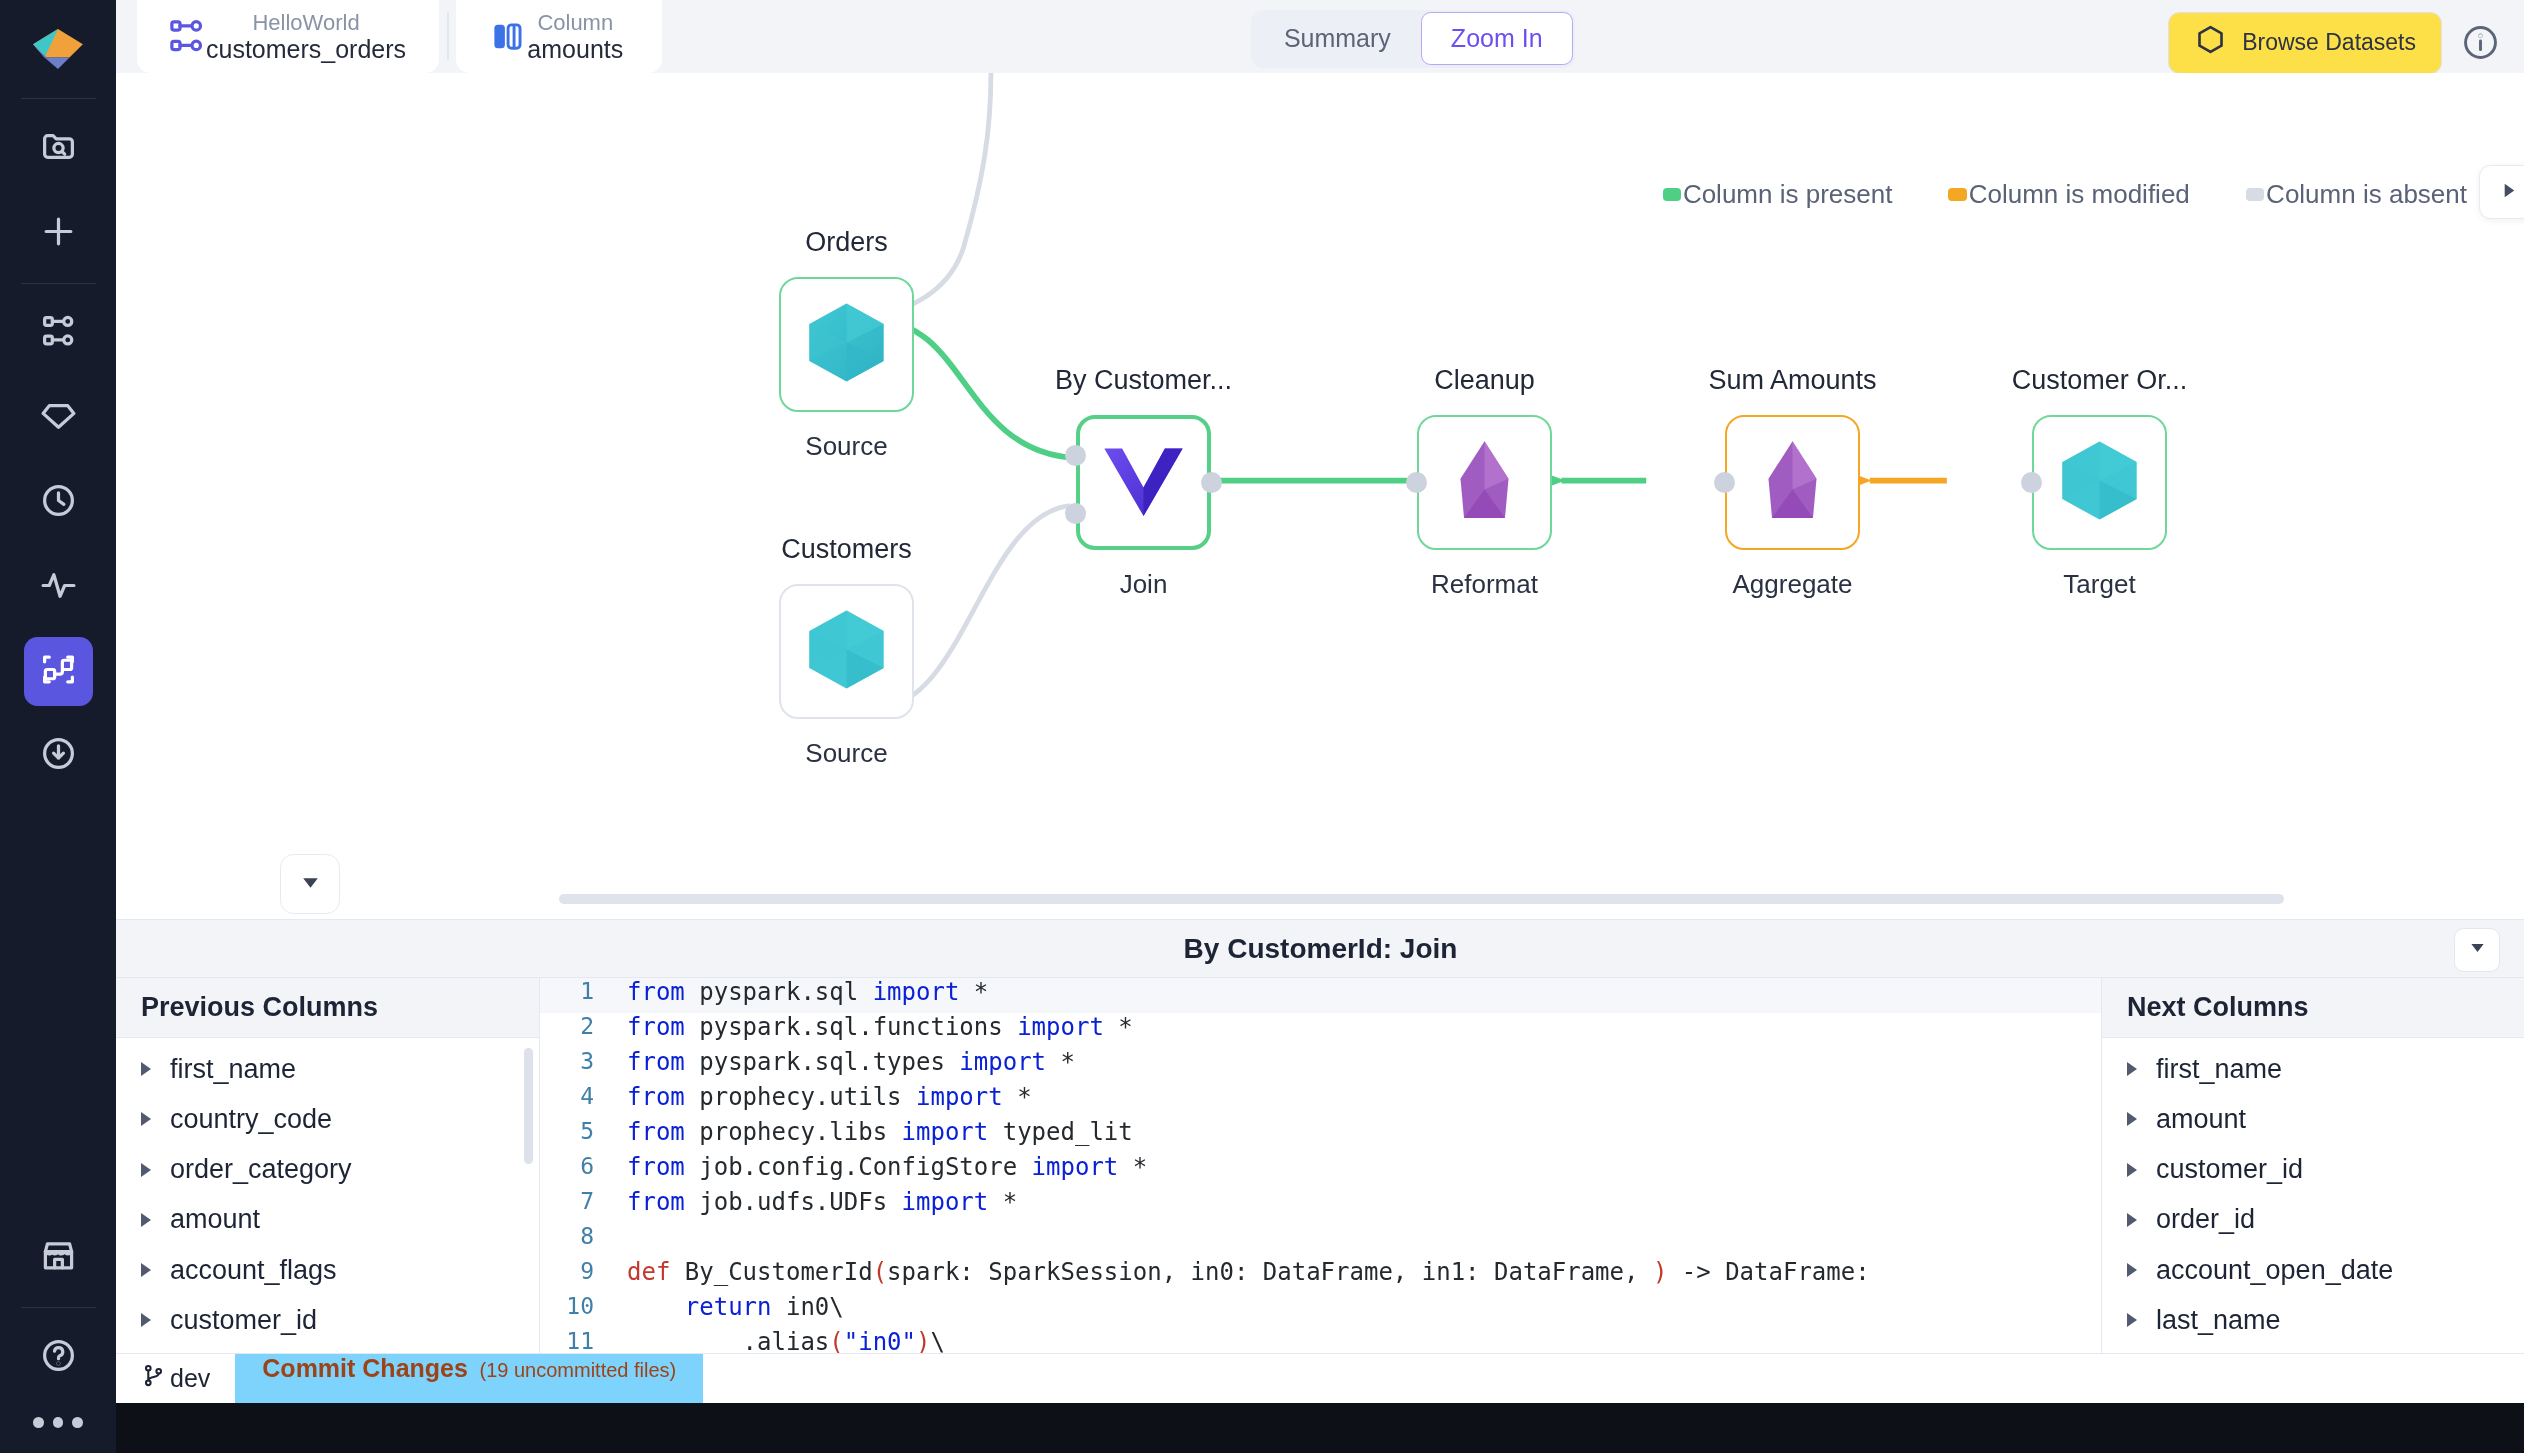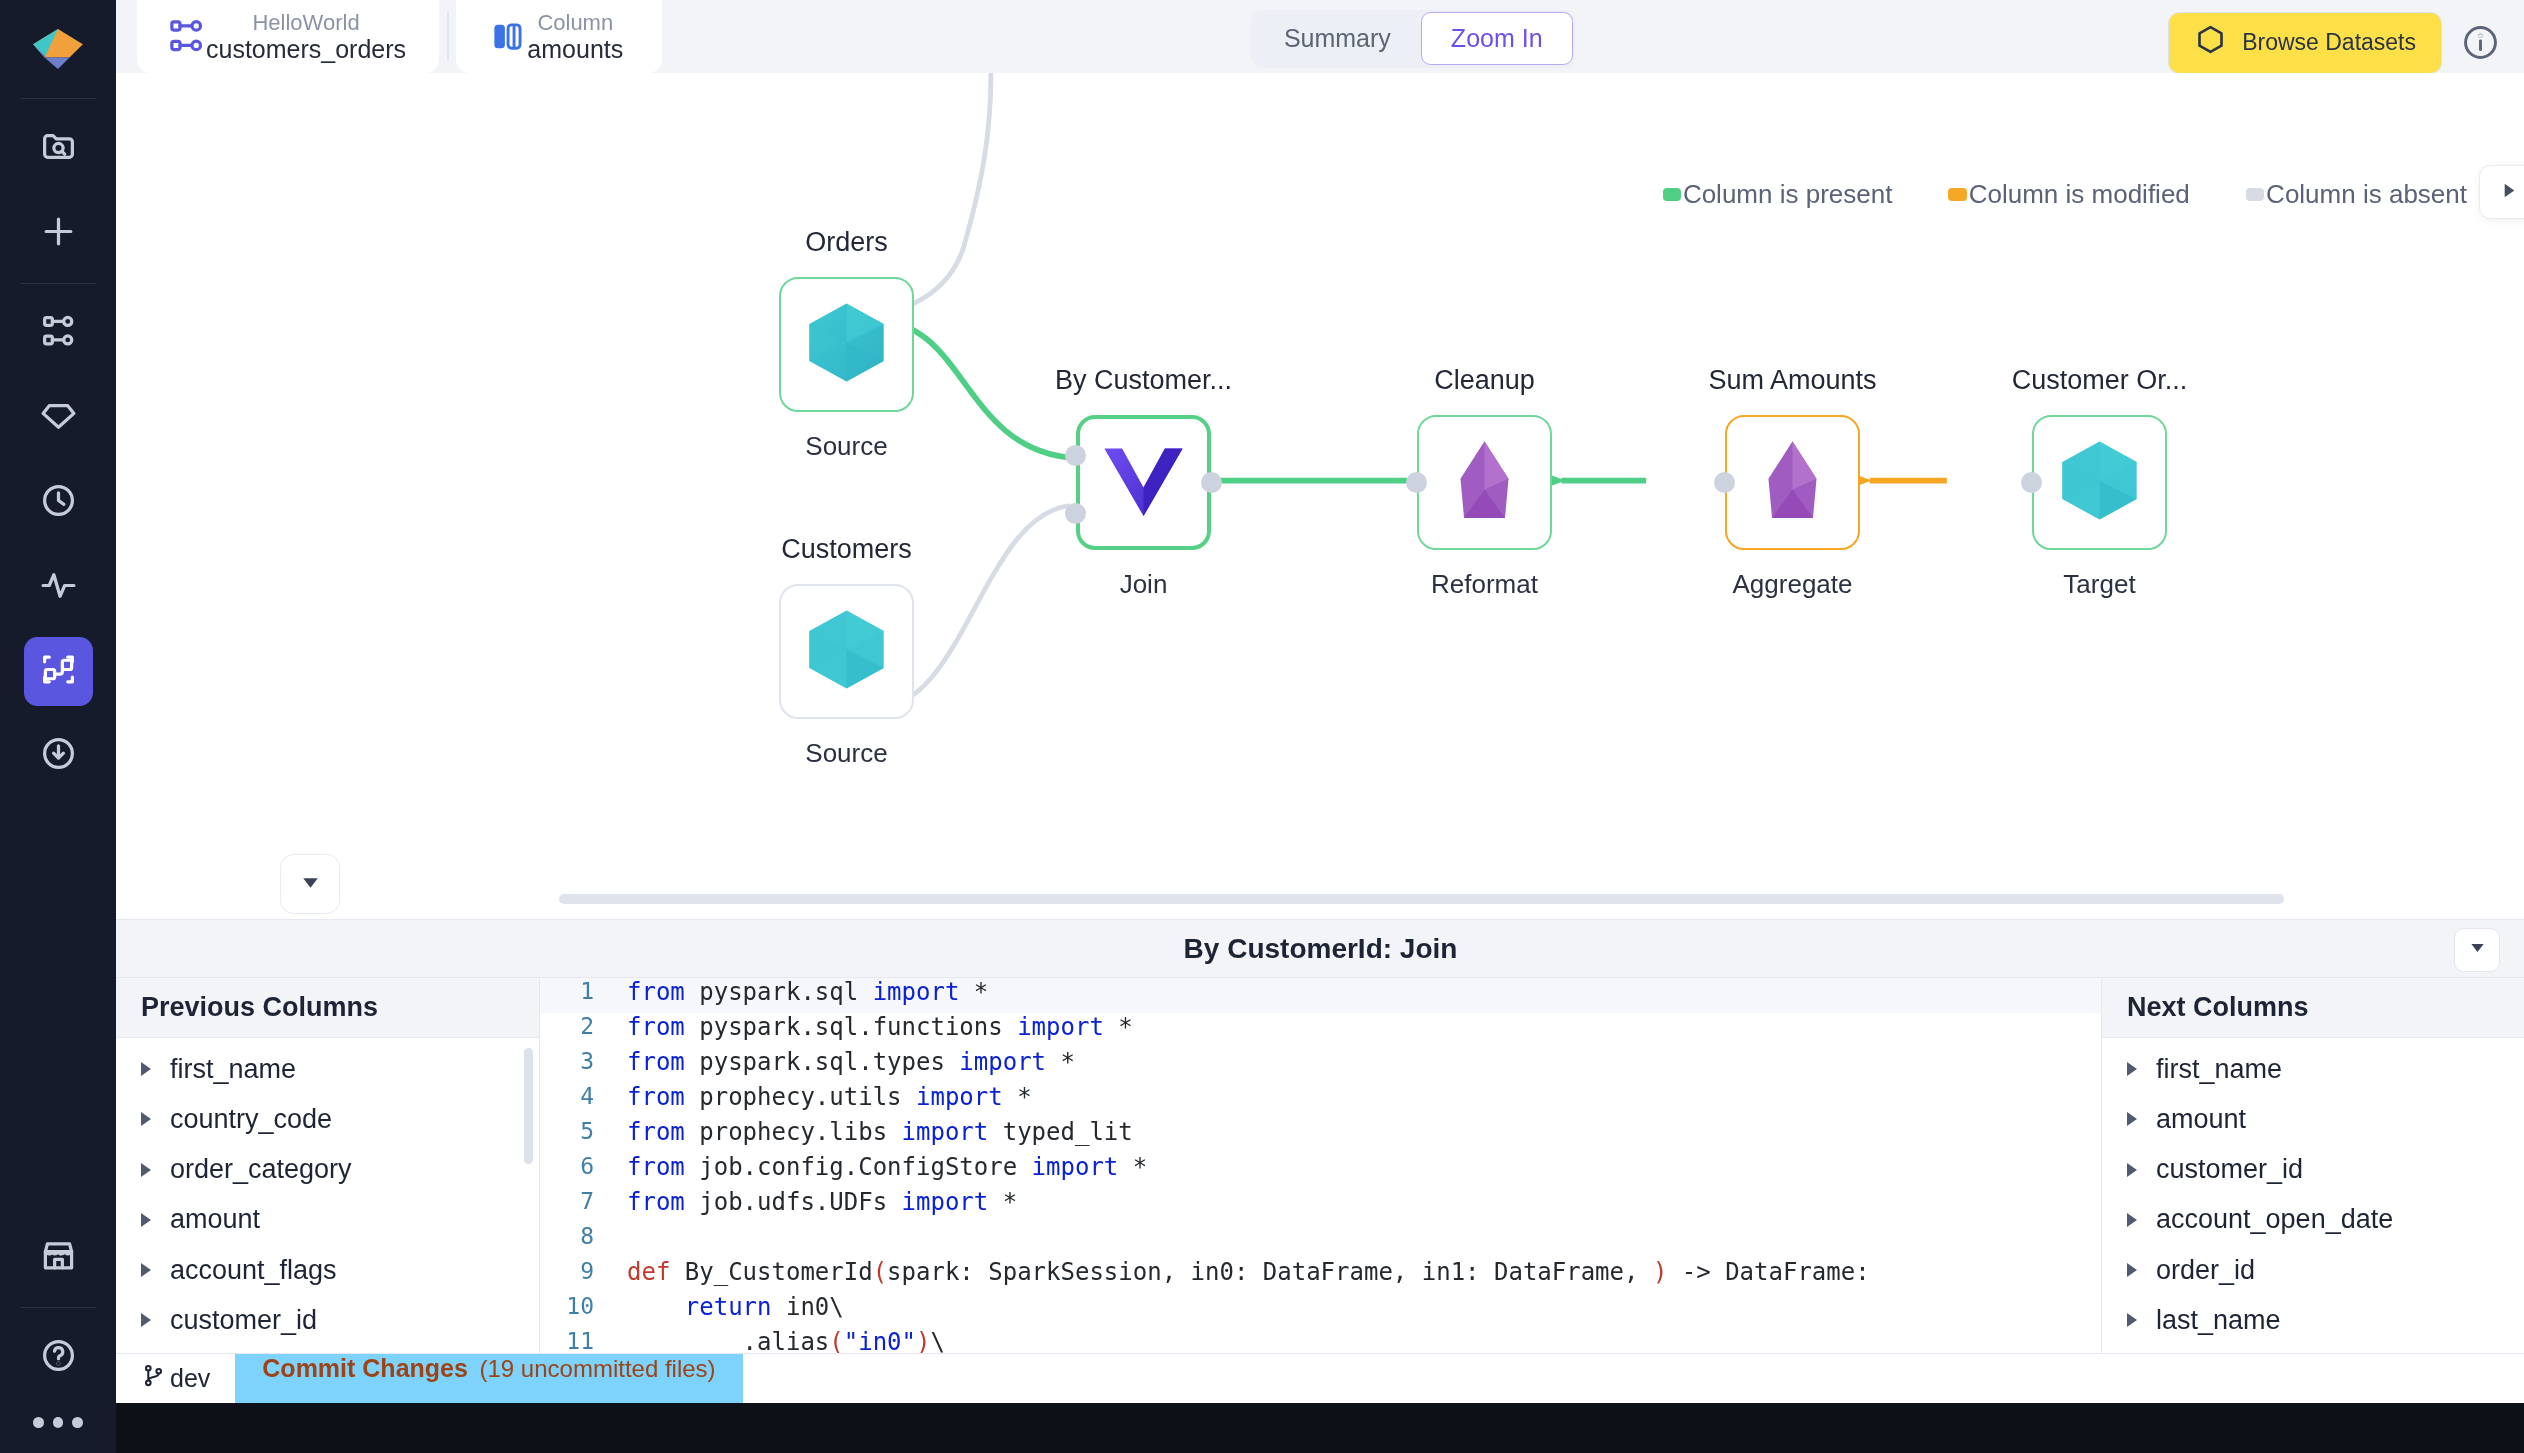--- a/index.html
+++ b/index.html
@@ -187,21 +187,21 @@
     width: 2409px; height: 50px; background: #fff;
     display: flex; align-items: center;
     border-top: 1.9px solid #e4e8f0;
   }
   .st-branch { display: flex; align-items: center; gap: 4px; padding: 0 25px; font-size: 25px; color: #1d2435; height: 100%; }
   .st-commit {
     display: flex; align-items: baseline; gap: 11.6px;
     background: #7dd3fc; height: 100%; padding: 0 27px; cursor: pointer;
   }
   .st-commit b { font-size: 25px; color: #9c4318; }
-  .st-commit span { font-size: 24px; color: #9c4318; }
+  .st-commit span { font-size: 20px; color: #9c4318; }
   #outer-bottom { position: absolute; left: 0; top: 1403px; width: 2525px; height: 50px; background: #0d1117; }
 </style>
 </head>
 <body>
 
 <div id="root">
 
   <div id="rail">
     <div class="rail-logo">
       <svg width="54" height="44" viewBox="0 0 56 46">
@@ -634,25 +634,25 @@
             <div class="col-item">
               <span class="caret"></span>
               <span class="lbl">amount</span>
             </div>
             <div class="col-item">
               <span class="caret"></span>
               <span class="lbl">customer_id</span>
             </div>
             <div class="col-item">
               <span class="caret"></span>
+              <span class="lbl">order_id</span>
+            </div>
+            <div class="col-item">
+              <span class="caret"></span>
               <span class="lbl">account_open_date</span>
-            </div>
-            <div class="col-item">
-              <span class="caret"></span>
-              <span class="lbl">order_id</span>
             </div>
             <div class="col-item">
               <span class="caret"></span>
               <span class="lbl">last_name</span>
             </div>
           </div>
         </div>
 
       </div>
     </div>

